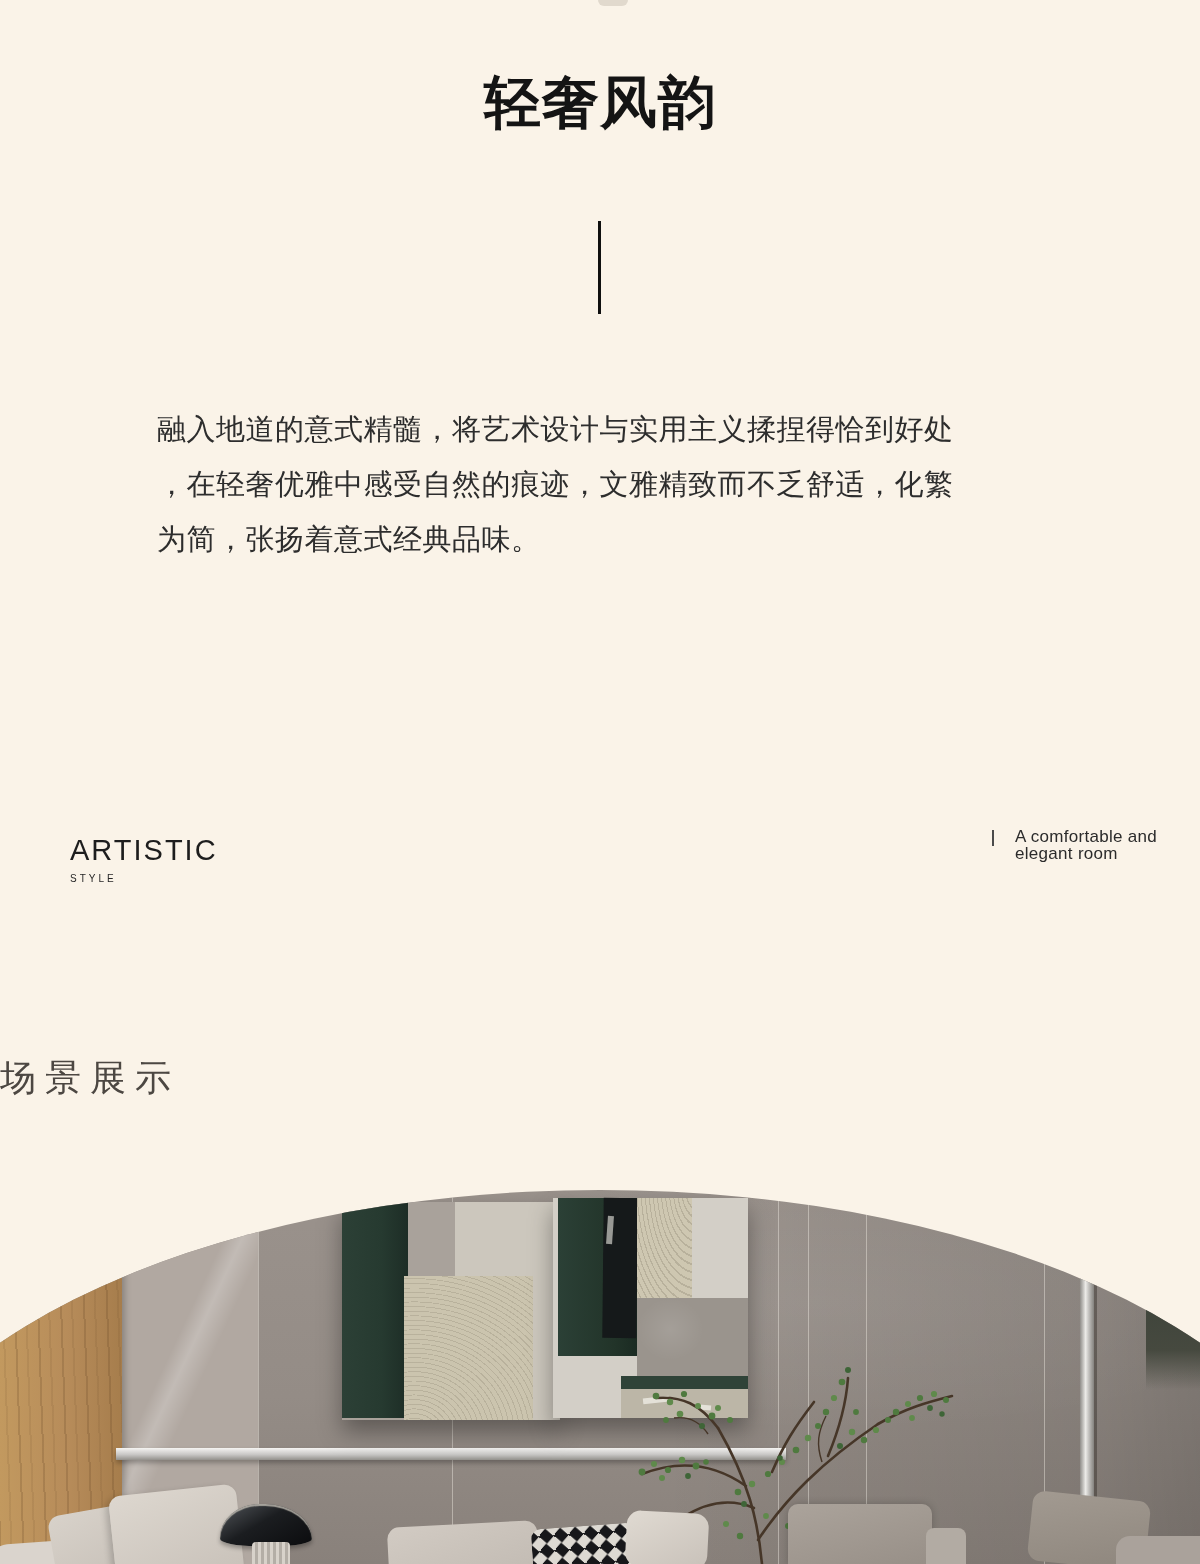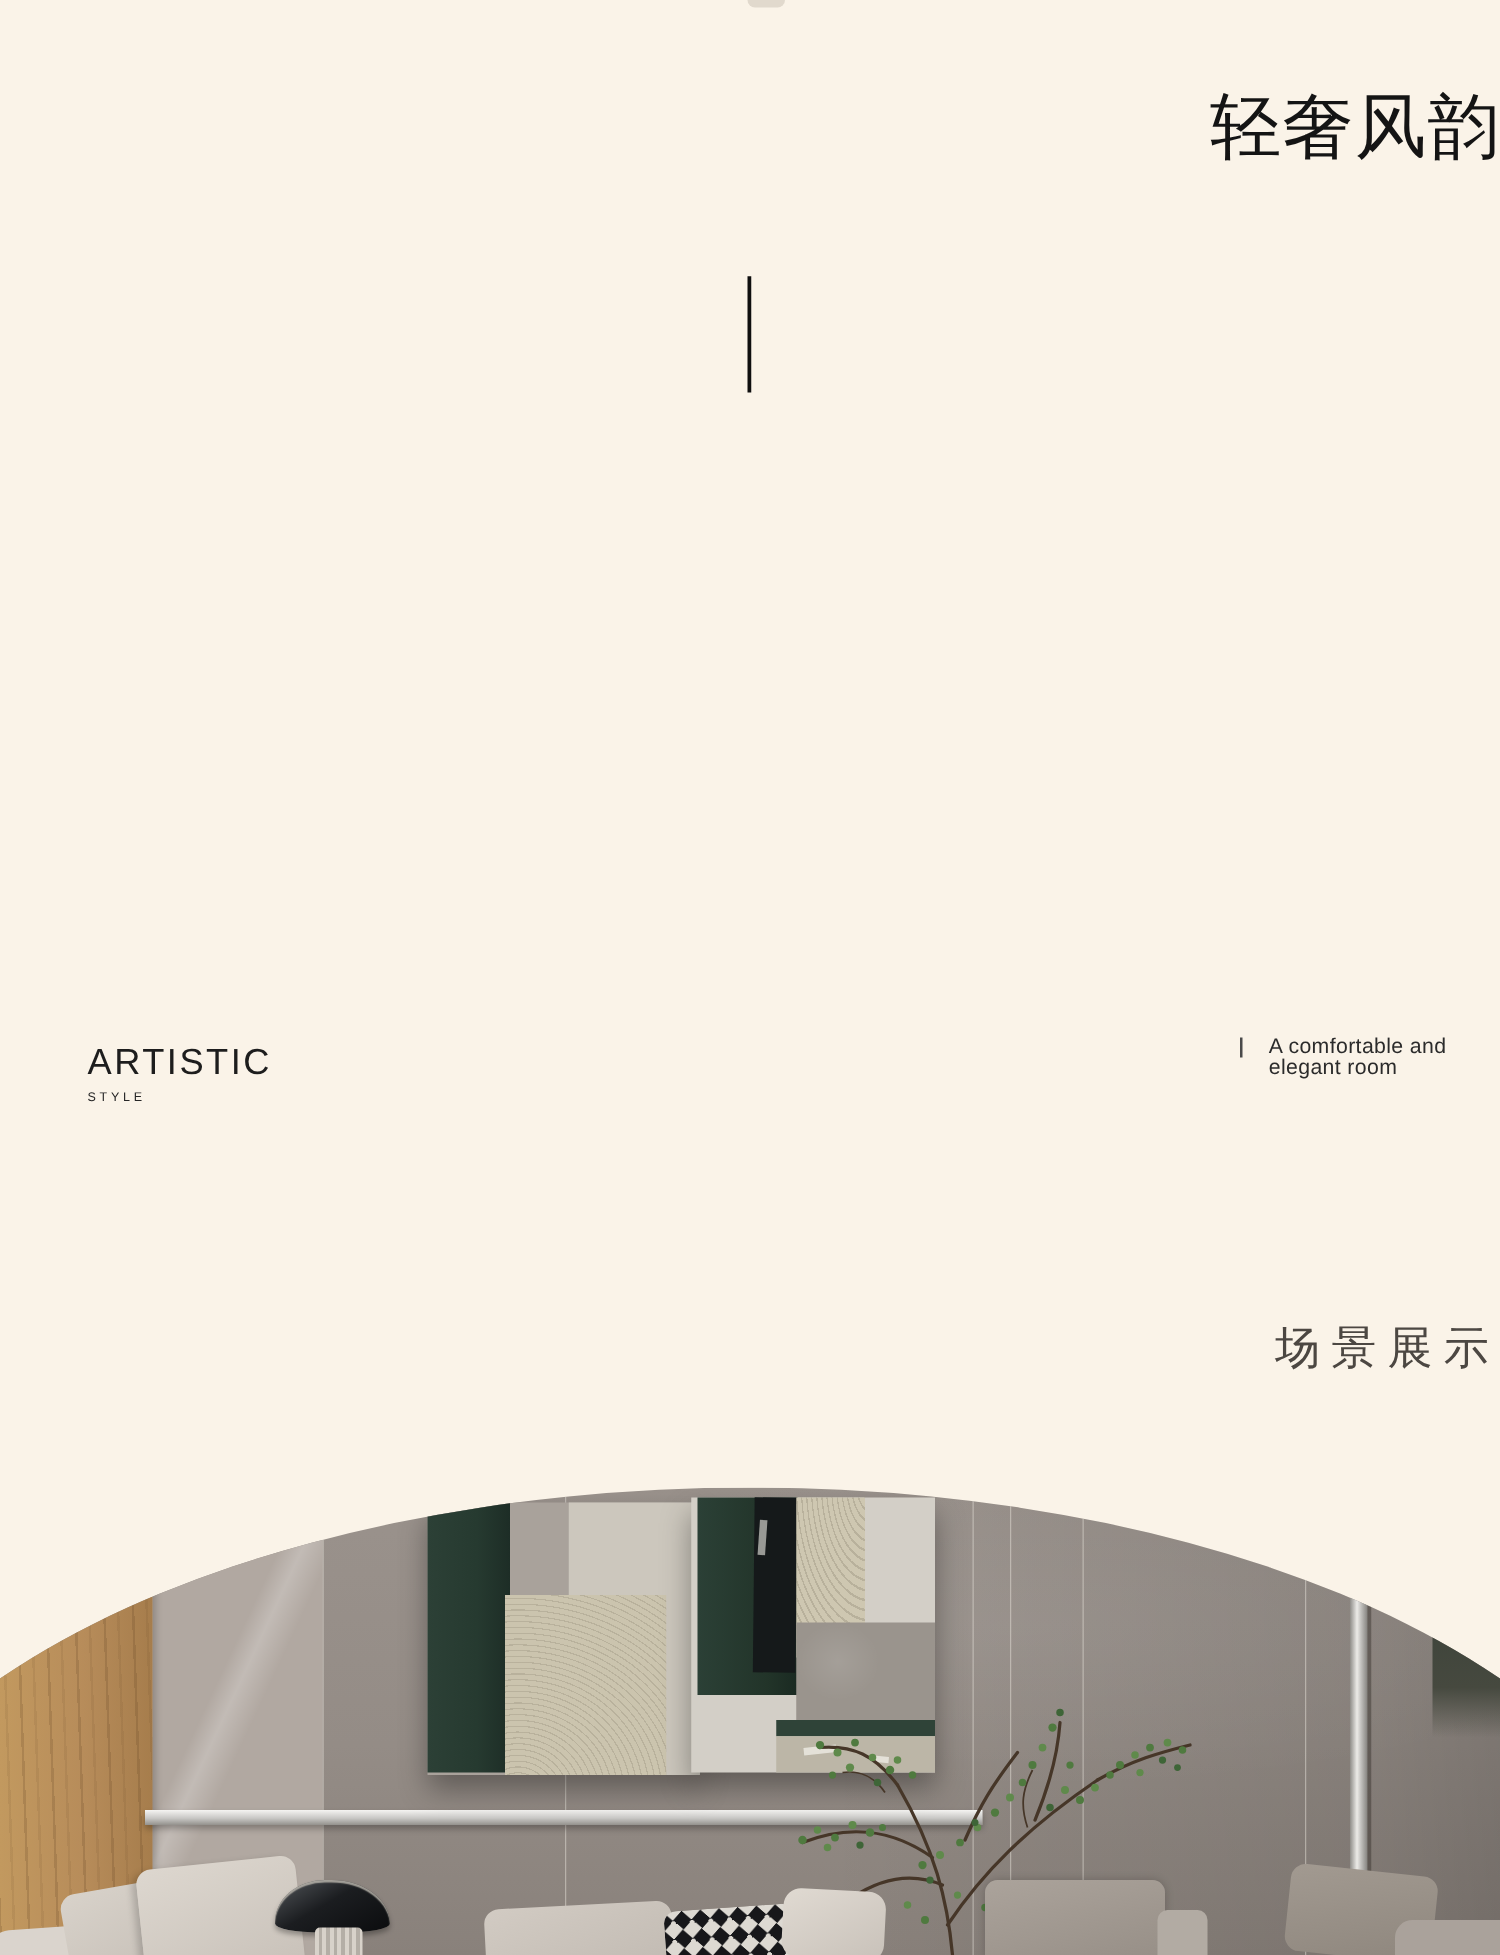--- a/index.html
+++ b/index.html
@@ -6,36 +6,36 @@
     --background:#faf3e8; --title-color:#141414; --body-text-color:#2d2d2d;
     --heading-gray:#57514a; --art-green:#263a30; --wood:#b78c5a; --wall-gray:#948c86;
   }
   *{box-sizing:border-box}
   body{margin:0;background:#e8e8e8;font-family:"Liberation Sans","DejaVu Sans",sans-serif}
   .page{position:relative;width:1200px;height:1564px;margin:0 auto;background:var(--background);overflow:hidden}
   .abs{position:absolute}
 
   .top-artifact{left:598px;top:0;width:30px;height:6px;background:rgba(160,150,135,.28);border-radius:0 0 6px 6px}
 
-  .hero-title{left:0;top:30px;width:1200px;text-align:right;font-size:57px;line-height:1.2;
-    font-weight:400;letter-spacing:1px;color:var(--title-color)}
+  .hero-title{left:0;top:30px;width:1200px;text-align:center;font-size:57px;line-height:1.2;
+    font-weight:700;letter-spacing:1px;color:var(--title-color)}
   .divider-v{left:598px;top:221px;width:3px;height:93px;background:#0f0f0f}
 
   .intro{left:157px;top:402px;width:900px;color:var(--body-text-color);font-size:29px;line-height:55px;letter-spacing:.5px}
   .intro div{white-space:nowrap}
 
   .artistic{left:70px;top:836px;color:#1d1d1d}
   .artistic .t1{font-size:29px;letter-spacing:2px;line-height:1}
   .artistic .t2{font-size:10px;letter-spacing:3px;margin-top:8px;color:#262626}
 
   .caption-bar{left:992px;top:830px;width:2px;height:16px;background:#4a4a4a}
   .caption{left:1015px;top:829px;width:160px;font-size:17px;line-height:16.5px;letter-spacing:.3px;color:#2b2b2b}
 
   .scen-en{left:0;top:988px;width:1200px;text-align:center;font-size:44px;letter-spacing:6px;color:var(--heading-gray)}
-  .scen-zh{left:0;top:1054px;width:1200px;text-align:right;font-size:36px;letter-spacing:9px;color:#4c4742}
+  .scen-zh{left:0;top:1054px;width:1200px;text-align:left;font-size:36px;letter-spacing:9px;color:#4c4742}
 
   
   .photo{left:0;top:1190px;width:1200px;height:374px;overflow:hidden;
     clip-path:ellipse(744px 374px at 50% 100%)}
   .wall{left:0;top:0;width:1200px;height:374px;background:
     linear-gradient(90deg,rgba(0,0,0,0) 55%,rgba(0,0,0,.10) 92%,rgba(0,0,0,.16)),
     radial-gradient(60% 50% at 68% 30%,rgba(255,255,255,.07),rgba(0,0,0,0) 70%),
     linear-gradient(180deg,#9a928c,var(--wall-gray) 55%,#89817b)}
   .teal-corner{left:1146px;top:0;width:54px;height:200px;
     background:linear-gradient(180deg,#2e3a33,#46493f 80%,rgba(70,73,63,0))}
@@ -95,20 +95,25 @@
 </head>
 <body>
 
 <div class="page">
 
   <div class="abs top-artifact"></div>
 
   <h1 class="abs hero-title">轻奢风韵</h1>
   <div class="abs divider-v"></div>
 
+  <div class="abs intro">
+    <div>融入地道的意式精髓，将艺术设计与实用主义揉捏得恰到好处</div>
+    <div>，在轻奢优雅中感受自然的痕迹，文雅精致而不乏舒适，化繁</div>
+    <div>为简，张扬着意式经典品味。</div>
+  </div>
 
   <div class="abs artistic">
     <div class="t1">ARTISTIC</div>
     <div class="t2">STYLE</div>
   </div>
 
   <div class="abs caption-bar"></div>
   <div class="abs caption">
     <div>A comfortable and</div>
     <div>elegant room</div>

